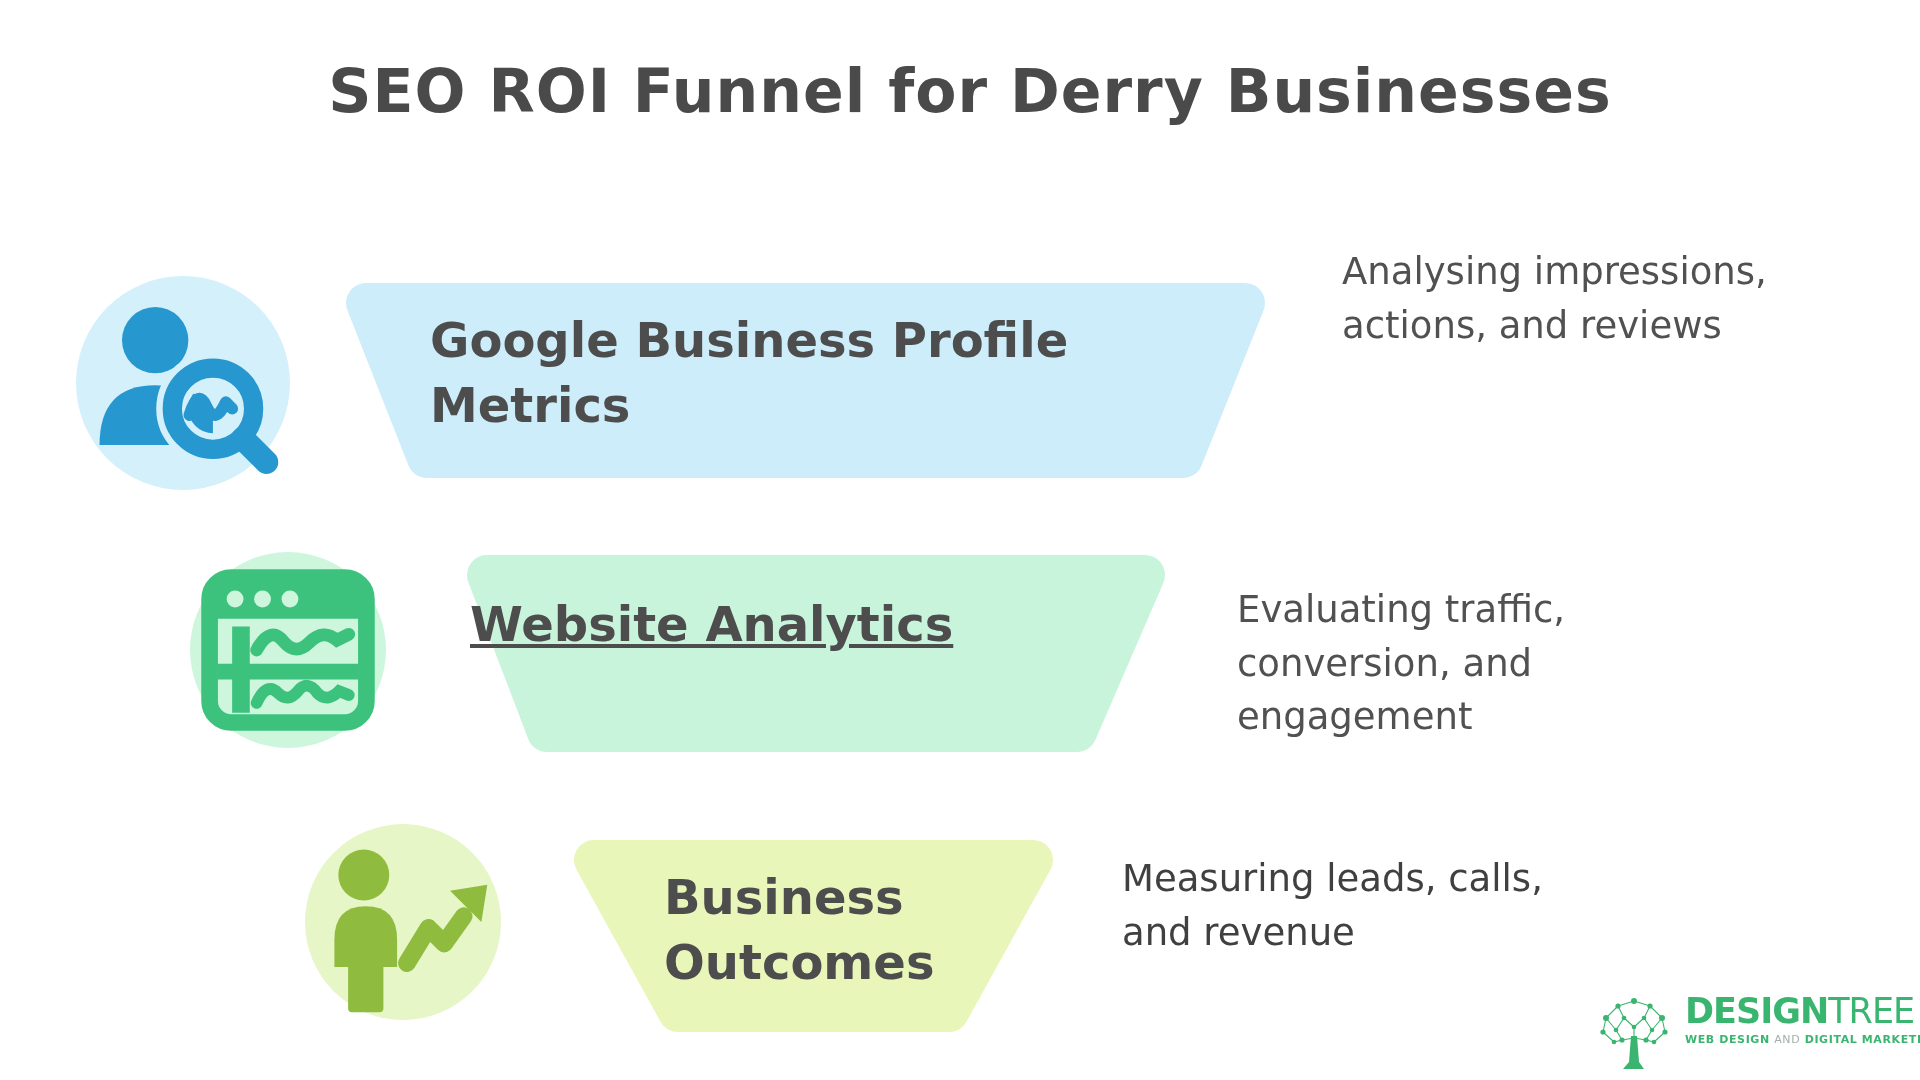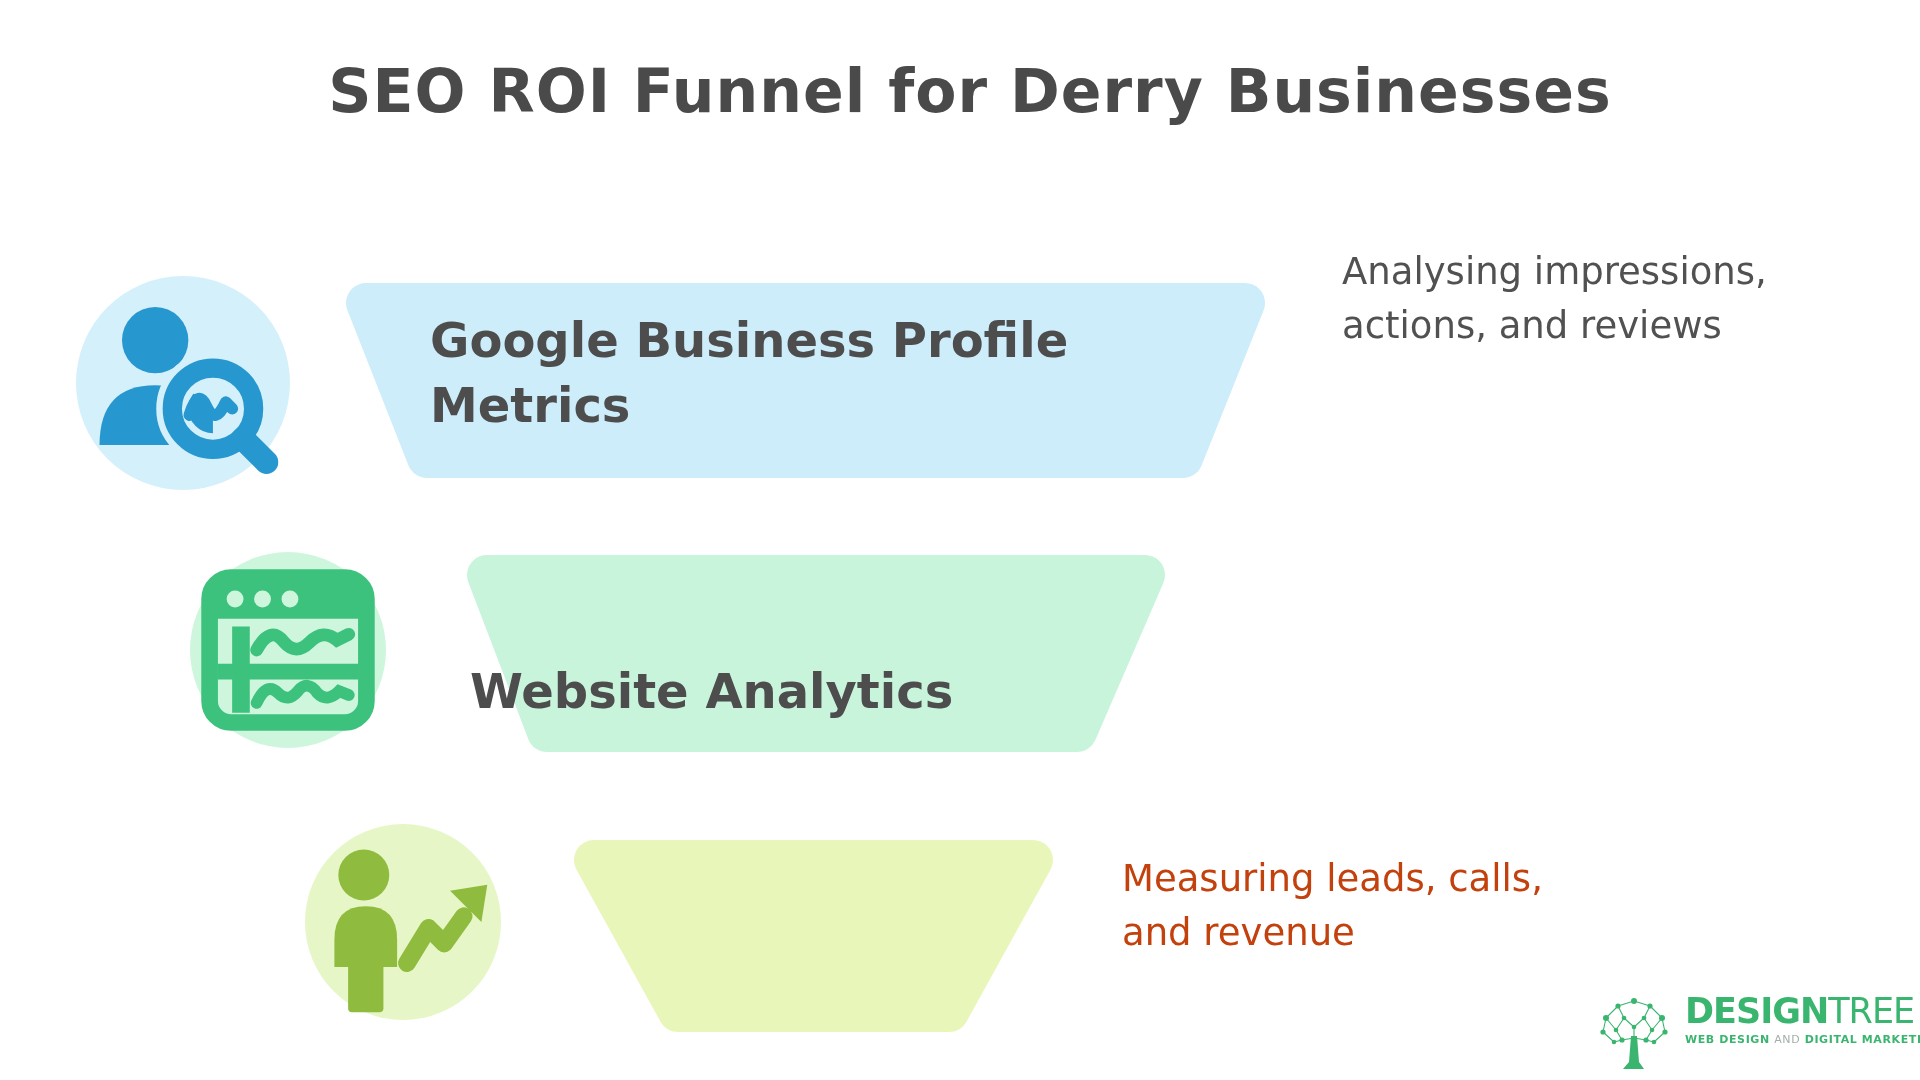--- a/index.html
+++ b/index.html
@@ -14,21 +14,21 @@
 
   .icon{position:absolute;}
   .icon svg{display:block;width:100%;height:100%;}
   .icon-1{left:76px;top:276px;width:214px;height:214px;}
   .icon-2{left:190px;top:552px;width:196px;height:196px;}
   .icon-3{left:305px;top:824px;width:196px;height:196px;}
 
   .stage-label{position:absolute;text-align:left;font-weight:800;
                font-size:48px;line-height:1.35;}
   .label-1{left:430px;top:308px;width:820px;}
-  .label-2{left:470px;top:659px;width:700px;}
+  .label-2{left:470px;top:592px;width:700px;text-decoration:underline;}
   .label-3{left:664px;top:865px;width:300px;}
 
   .stage-desc{position:absolute;font-size:37px;line-height:1.45;font-weight:400;}
   .desc-1{left:1342px;top:245px;width:450px;}
   .desc-2{left:1237px;top:583px;width:360px;}
   .desc-3{left:1122px;top:852px;width:430px;}
 
   .logo{position:absolute;left:1593px;top:994px;display:flex;align-items:flex-start;gap:10px;}
   .logo-tree{width:82px;height:80px;flex:0 0 auto;}
   .logo-name{font-size:35px;font-weight:800;letter-spacing:-1px;line-height:1;white-space:nowrap;}
@@ -92,23 +92,25 @@
         <path d="M15 73 L15 59 Q15 42 31 42 Q47 42 47 59 L47 73 Z"></path>
         <path d="M22 70 L40 70 L40 94 Q40 96 38 96 L24 96 Q22 96 22 94 Z"></path>
         <path d="M74 34 L93 31 L90 50 Z"></path>
       </g>
       <path d="M52 71 L63 53 L71 61 L81 47" stroke="currentColor" stroke-width="9" fill="none" stroke-linecap="round" stroke-linejoin="round"></path>
     </svg>
   </div>
 
   <div class="stage-label label-1" style="color: rgb(77, 77, 77);">Google Business Profile Metrics</div>
   <div class="stage-label label-2" style="color: rgb(77, 77, 77);">Website Analytics</div>
+  <div class="stage-label label-3" style="color: rgb(77, 77, 77);">Business Outcomes</div>
 
   <div class="stage-desc desc-1" style="color: rgb(81, 81, 81);">Analysing impressions, actions, and reviews</div>
-  <div class="stage-desc desc-3" style="color: #c2410c;">Measuring leads, calls, and revenue</div>
+  <div class="stage-desc desc-2" style="color: rgb(81, 81, 81);">Evaluating traffic, conversion, and engagement</div>
+  <div class="stage-desc desc-3" style="color: #404040;">Measuring leads, calls, and revenue</div>
 
   <div class="logo">
     <svg class="logo-tree" viewBox="0 0 80 80" color="#3ab56f">
       <g stroke="currentColor" stroke-width="1.1" fill="none">
         <path d="M40 7 L24 12 M40 7 L56 12 M24 12 L12 24 M24 12 L30 24 M56 12 L50 24 M56 12 L68 24
                  M12 24 L9 38 M12 24 L22 36 M30 24 L40 33 M50 24 L40 33 M30 24 L22 36 M50 24 L58 36
                  M68 24 L71 38 M68 24 L58 36 M22 36 L28 46 M58 36 L52 46 M40 33 L40 44
                  M9 38 L20 48 M71 38 L60 48 M28 46 L40 44 M52 46 L40 44 M20 48 L28 46 M60 48 L52 46"></path>
       </g>
       <g fill="currentColor">

